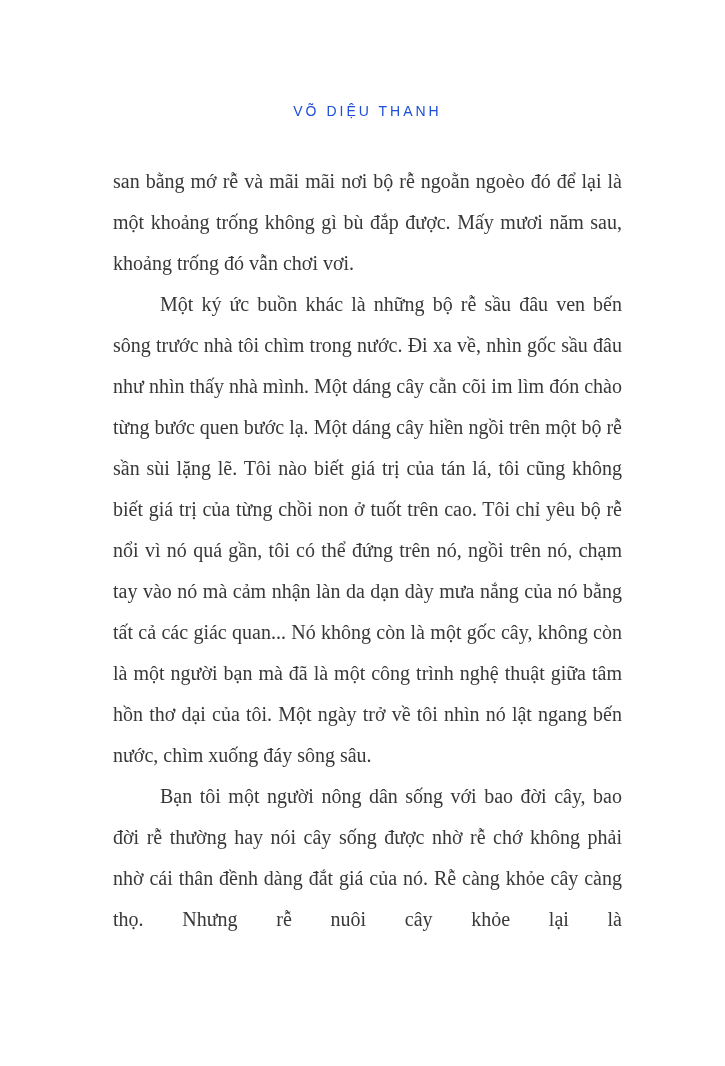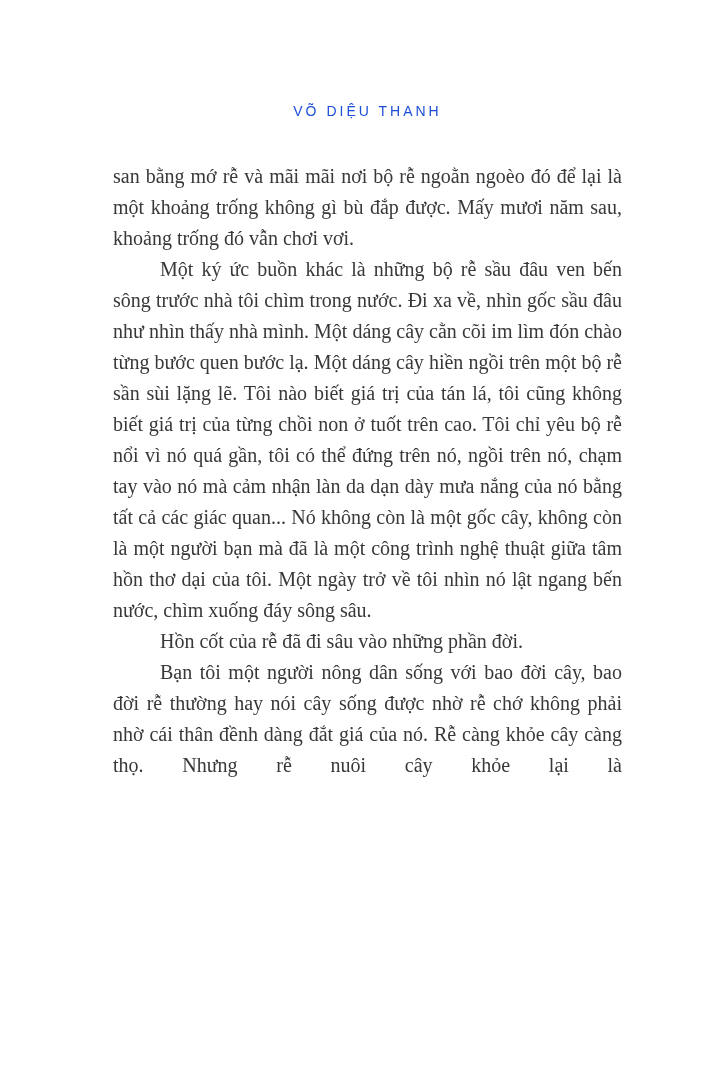--- a/index.html
+++ b/index.html
@@ -24,21 +24,21 @@
     font-family: "Liberation Sans", "DejaVu Sans", sans-serif;
     font-size: 14px;
     font-weight: 400;
     letter-spacing: 3px;
     color: #1d4ed8;
     margin-bottom: 42px;
     text-transform: uppercase;
   }
   .body-text {
     font-size: 20px;
-    line-height: 31px;
+    line-height: 41px;
     text-align: justify;
     color: #383838;
   }
   .body-text p {
     text-indent: 47px;
     margin: 0;
   }
   .body-text p.continuation {
     text-indent: 0;
   }
@@ -59,18 +59,17 @@
 </head>
 <body>
 
 <div class="page">
 
   <div class="running-header">VÕ DIỆU THANH</div>
 
   <div class="body-text">
     <p class="continuation">san bằng mớ rễ và mãi mãi nơi bộ rễ ngoằn ngoèo đó để lại là một khoảng trống không gì bù đắp được. Mấy mươi năm sau, khoảng trống đó vẫn chơi vơi.</p>
     <p>Một ký ức buồn khác là những bộ rễ sầu đâu ven bến sông trước nhà tôi chìm trong nước. Đi xa về, nhìn gốc sầu đâu như nhìn thấy nhà mình. Một dáng cây cằn cõi im lìm đón chào từng bước quen bước lạ. Một dáng cây hiền ngồi trên một bộ rễ sần sùi lặng lẽ. Tôi nào biết giá trị của tán lá, tôi cũng không biết giá trị của từng chồi non ở tuốt trên cao. Tôi chỉ yêu bộ rễ nổi vì nó quá gần, tôi có thể đứng trên nó, ngồi trên nó, chạm tay vào nó mà cảm nhận làn da dạn dày mưa nắng của nó bằng tất cả các giác quan... Nó không còn là một gốc cây, không còn là một người bạn mà đã là một công trình nghệ thuật giữa tâm hồn thơ dại của tôi. Một ngày trở về tôi nhìn nó lật ngang bến nước, chìm xuống đáy sông sâu.</p>
-    <p>Hồn cốt của rễ đã đi sâu vào những phần đời.</p>
     <p class="runs-over">Bạn tôi một người nông dân sống với bao đời cây, bao đời rễ thường hay nói cây sống được nhờ rễ chớ không phải nhờ cái thân đềnh dàng đắt giá của nó. Rễ càng khỏe cây càng thọ. Nhưng rễ nuôi cây khỏe lại là</p>
   </div>
 
 
 </div>
 
 </body></html>

